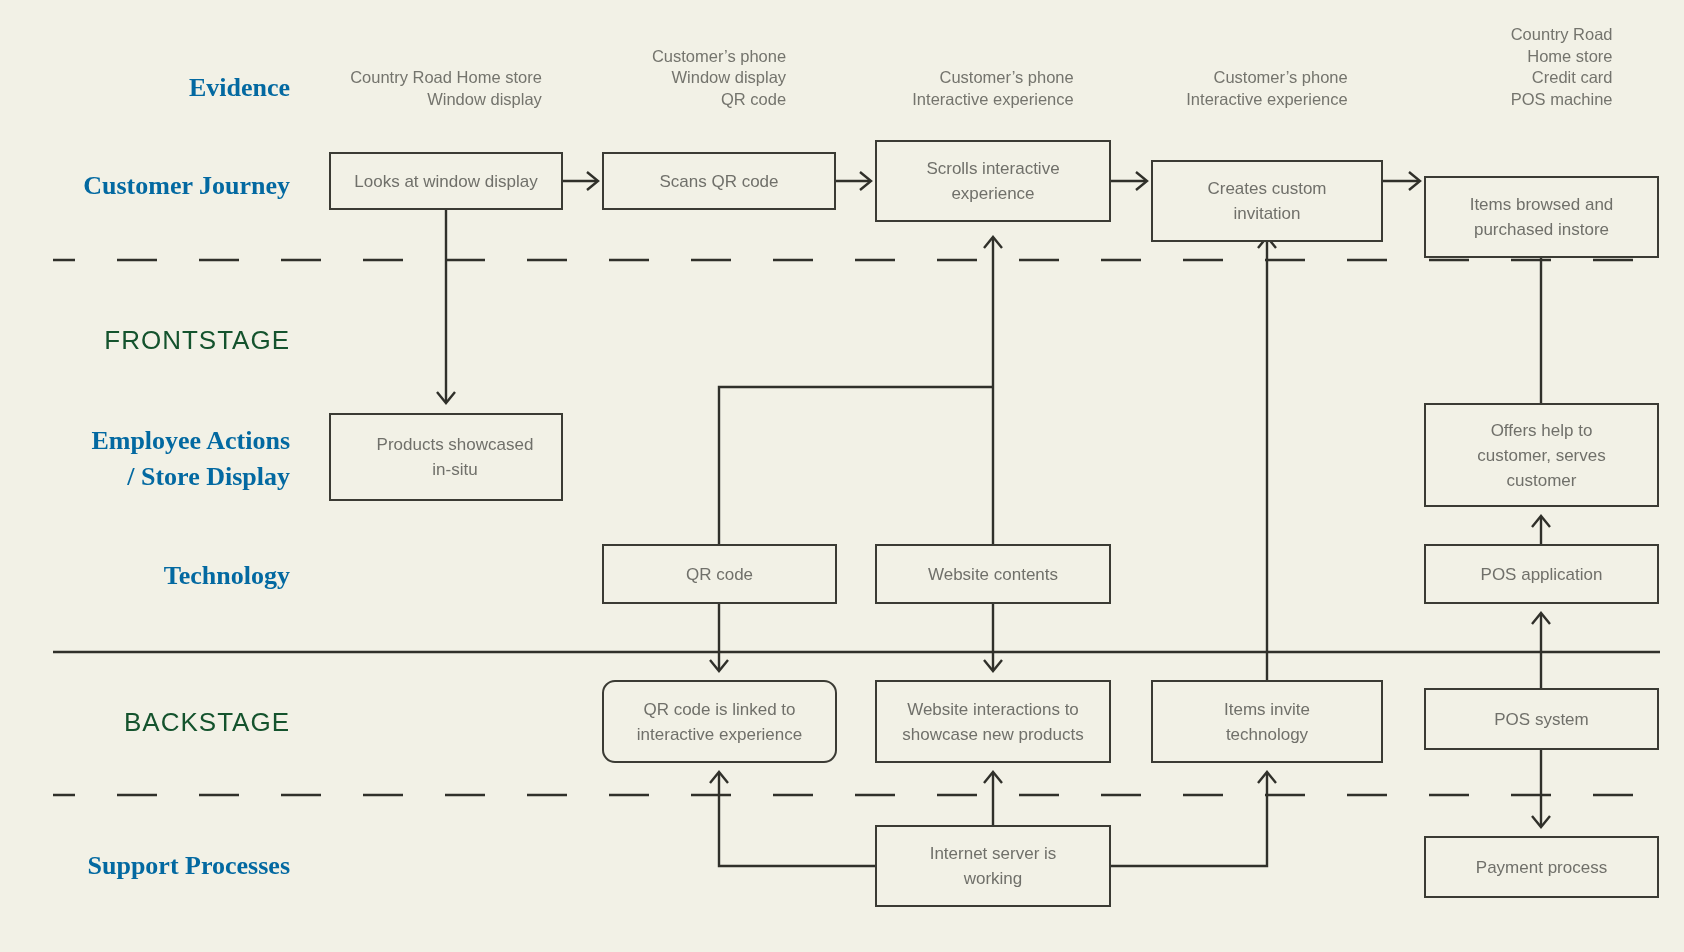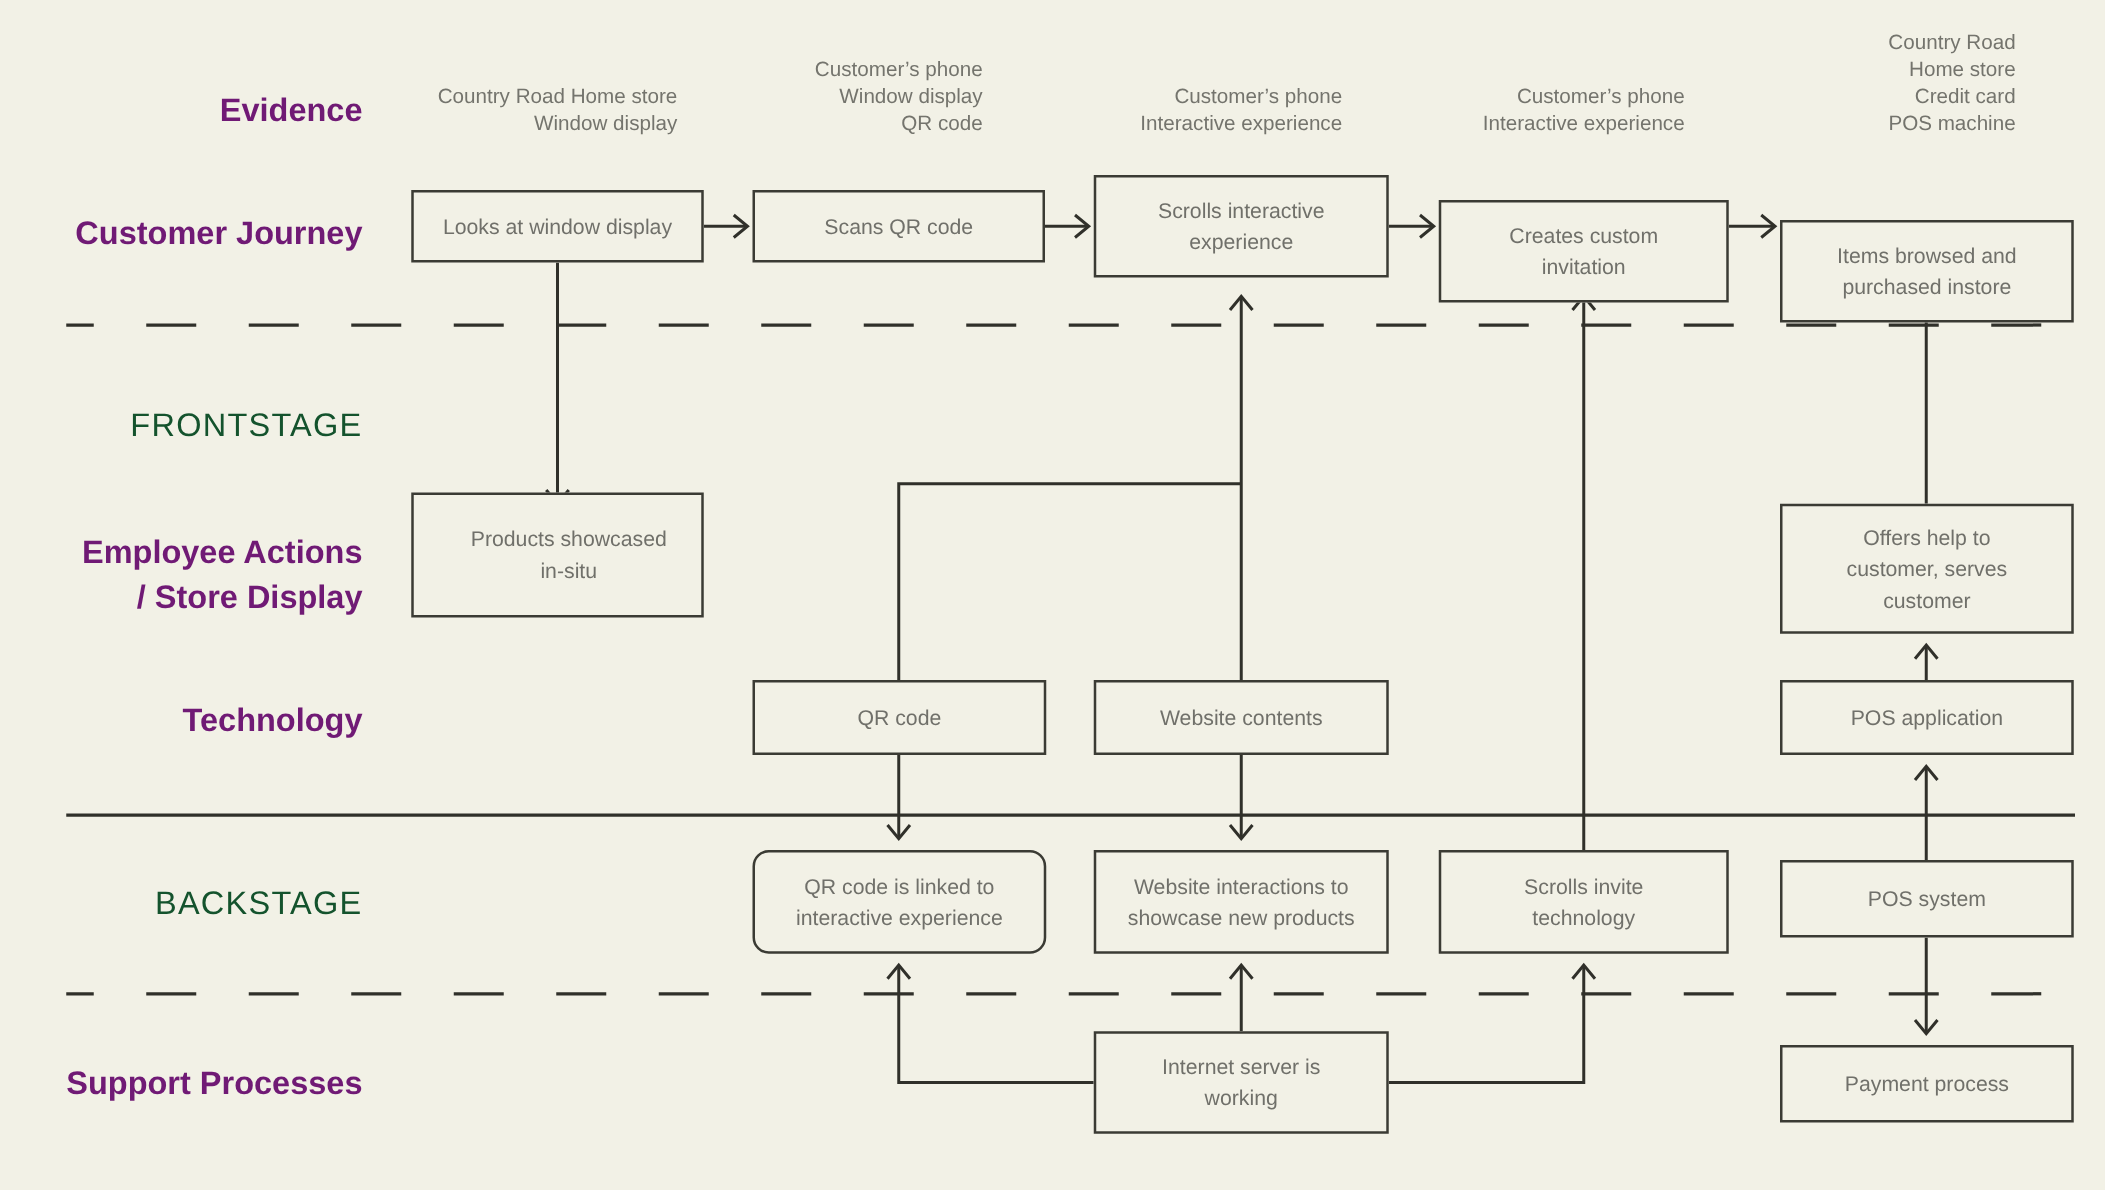--- a/index.html
+++ b/index.html
@@ -24,24 +24,25 @@
     white-space:pre-line;
   }
   .row-label{
     position:absolute;
     left:0;width:290px;
     text-align:right;
     transform:translateY(-50%);
     white-space:pre-line;
   }
   .row-label.bold{
-    color:#701a75;
+    color:#0369a1;
     font-weight:700;
     font-size:26px;
     line-height:36px;
+    font-family:Liberation Serif, serif;
   }
   .row-label.stage{
     color:#14532d;
     font-weight:400;
     font-size:26px;
     letter-spacing:1px;
     line-height:32px;
   }
   .evidence-header{
     position:absolute;
@@ -111,32 +112,32 @@
     </div>
   <div id="nodes">
       <div class="node" style="left: 329px; top: 152px; width: 234px; height: 58px;">Looks at window display</div>
       <div class="node" style="left: 602px; top: 152px; width: 234px; height: 58px;">Scans QR code</div>
       <div class="node" style="left: 875px; top: 140px; width: 236px; height: 82px;">Scrolls interactive
 experience</div>
       <div class="node" style="left: 1151px; top: 140px; width: 232px; height: 82px; margin-top: 20px;">Creates custom
 invitation</div>
       <div class="node" style="left: 1424px; top: 140px; width: 235px; height: 82px; margin-top: 36px;">Items browsed and
 purchased instore</div>
-      <div class="node" style="left: 329px; top: 394px; width: 234px; height: 100px; padding-left: 18px;">Products showcased
+      <div class="node" style="left: 329px; top: 413px; width: 234px; height: 88px; padding-left: 18px;">Products showcased
 in-situ</div>
       <div class="node" style="left: 1424px; top: 403px; width: 235px; height: 104px;">Offers help to
 customer, serves
 customer</div>
       <div class="node" style="left: 602px; top: 544px; width: 235px; height: 60px;">QR code</div>
       <div class="node" style="left: 875px; top: 544px; width: 236px; height: 60px;">Website contents</div>
       <div class="node" style="left: 1424px; top: 544px; width: 235px; height: 60px;">POS application</div>
       <div class="node" style="left: 602px; top: 680px; width: 235px; height: 83px; border-radius: 13px;">QR code is linked to
 interactive experience</div>
       <div class="node" style="left: 875px; top: 680px; width: 236px; height: 83px;">Website interactions to
 showcase new products</div>
-      <div class="node" style="left: 1151px; top: 680px; width: 232px; height: 83px;">Scrolls invite
+      <div class="node" style="left: 1151px; top: 680px; width: 232px; height: 83px;">Items invite
 technology</div>
       <div class="node" style="left: 1424px; top: 688px; width: 235px; height: 62px;">POS system</div>
       <div class="node" style="left: 875px; top: 825px; width: 236px; height: 82px;">Internet server is
 working</div>
       <div class="node" style="left: 1424px; top: 836px; width: 235px; height: 62px;">Payment process</div>
     </div>
 </div>
 
 </body></html>

